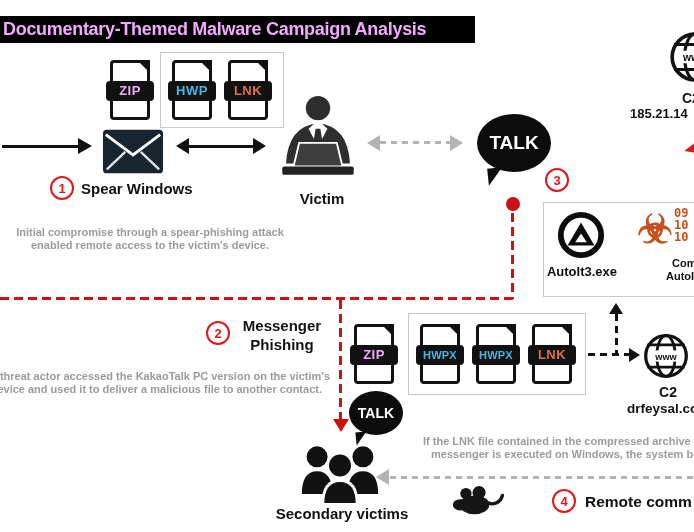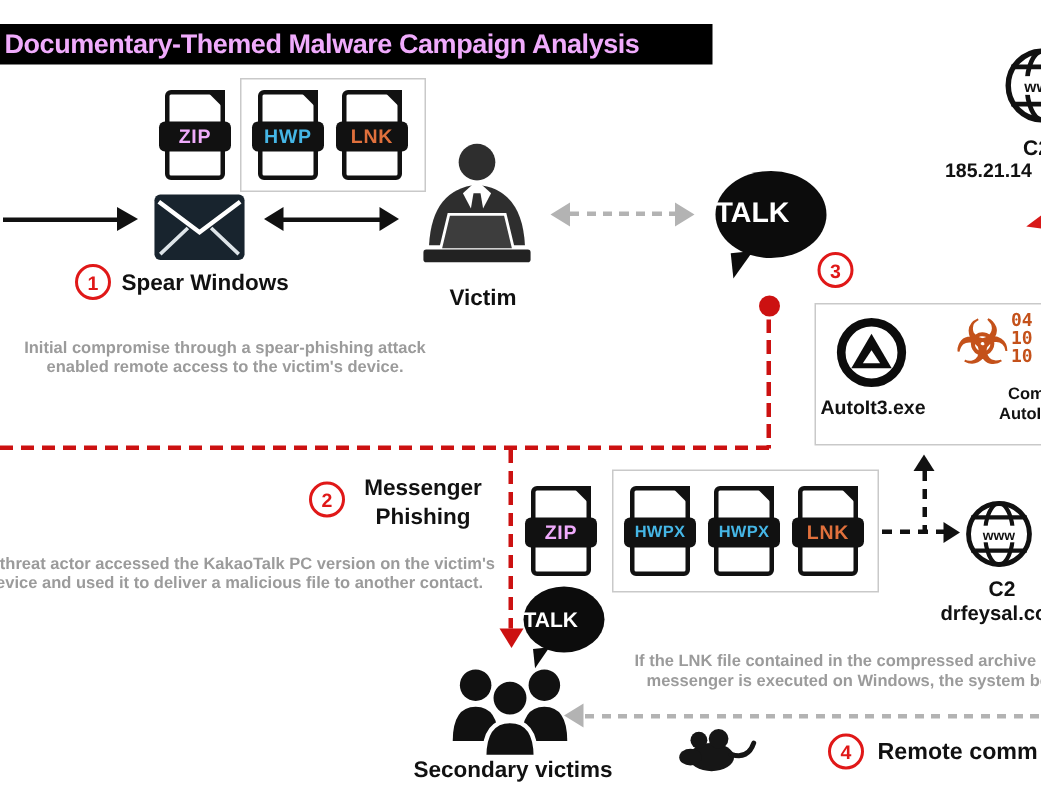--- a/index.html
+++ b/index.html
@@ -27,21 +27,21 @@
   .filebox { position:absolute; background:#fff; border:1px solid #c9c9c9; }
 
   
   .numc { width:20px; height:20px; border:2.2px solid #e01818; border-radius:50%; color:#e01818;
           font-weight:bold; font-size:13px; display:flex; align-items:center; justify-content:center;
           background:#fff; flex:0 0 auto; }
   .steplabel { font-weight:bold; font-size:15px; color:#111; line-height:19px; }
 
   
   .talk { position:absolute; background:#0c0c0c; border-radius:50%; color:#fff;
-          display:flex; align-items:center; justify-content:flex-start; font-weight:800; }
+          display:flex; align-items:center; justify-content:center; font-weight:800; }
   .talk-tail { position:absolute; width:0; height:0; }
 
   
   .solid-h { position:absolute; height:3px; background:#111; }
   .dash-h, .dash-v { position:absolute; }
   .dash-h { height:3px; }
   .dash-v { width:3px; }
   .red-h  { background:repeating-linear-gradient(90deg,  #cc1111 0 9px, transparent 9px 14px); }
   .red-v  { background:repeating-linear-gradient(180deg, #cc1111 0 9px, transparent 9px 14px); }
   .blk-h  { background:repeating-linear-gradient(90deg,  #111 0 7px, transparent 7px 12px); }
@@ -144,21 +144,21 @@
 
   <div class="autoit-box"></div>
   <svg class="abs" style="left:556px; top:210px;" width="50" height="50" viewBox="0 0 52 52">
     <circle cx="26" cy="26" r="21" fill="#fff" stroke="#0c0c0c" stroke-width="6"></circle>
     <path d="M26 13 L40 37 H12 Z" fill="#0c0c0c"></path>
     <path d="M26 24.5 L32 33.5 H20 Z" fill="#fff"></path>
   </svg>
   <div class="abs" style="left:538px; top:264px; width:88px; text-align:center; font-weight:bold; font-size:13px;">AutoIt3.exe</div>
   <div class="abs bio" style="left:637px; top:209px;">☣</div>
   <div class="abs" style="left:674px; top:207px;">
-    <div class="bin">04</div>
+    <div class="bin">09</div>
     <div class="bin">10</div>
     <div class="bin">10</div>
   </div>
   <div class="abs nowrap" style="left:672px; top:257px; font-weight:bold; font-size:11px;">Com</div>
   <div class="abs nowrap" style="left:666px; top:270px; font-weight:bold; font-size:11px;">AutoI</div>
 
   <div class="abs" style="left:506px; top:197px; width:14px; height:14px; border-radius:50%; background:#cc1111;"></div>
   <div class="dash-v red-v" style="left:511px; top:213px; height:86px;"></div>
   <div class="dash-h red-h" style="left:0px; top:297px; width:514px;"></div>
   <div class="dash-v red-v" style="left:339px; top:300px; height:119px;"></div>

